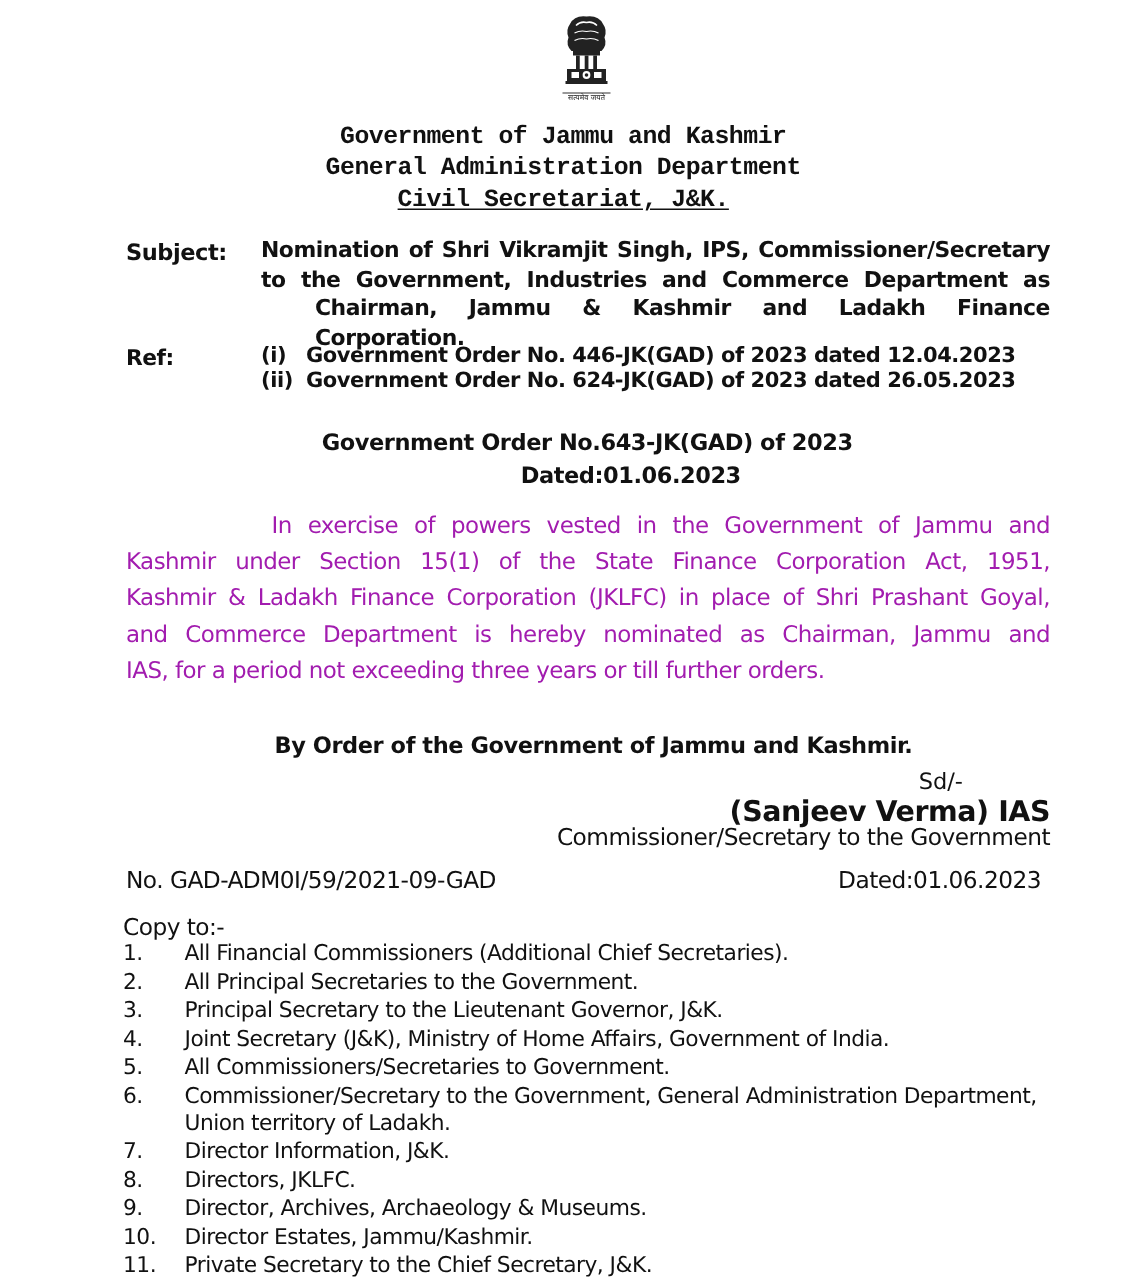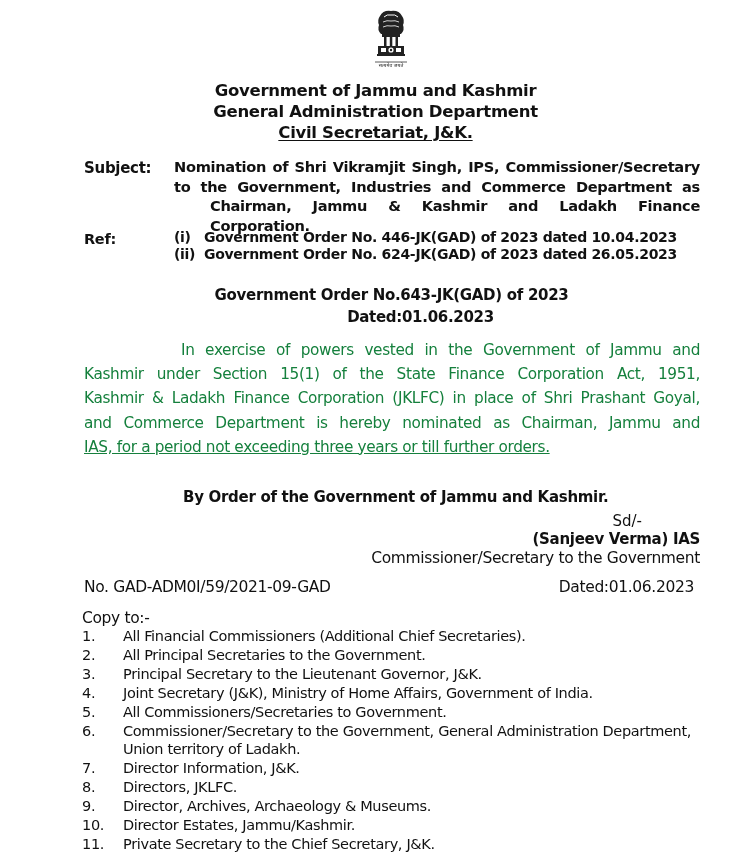--- a/index.html
+++ b/index.html
@@ -8,21 +8,21 @@
       position: relative;
       font-family: "DejaVu Sans", "Liberation Sans", sans-serif;
       color: #111111;
     }
     .emblem {
       position: absolute; left: 366px; top: 8px; width: 50px; height: 60px;
     }
     .emblem svg { width: 50px; height: 60px; display: block; }
     .header {
       position: absolute; left: 0; width: 751px; text-align: center;
-      font-weight: bold; font-size: 16.5px; letter-spacing: -0.3px; color: #111;
+      font-weight: bold; font-size: 16.5px; letter-spacing: -0.3px; color: #111; font-family: Liberation Mono, monospace;
     }
     .h1 { top: 81px; }
     .h2 { top: 102px; }
     .h3 { top: 123px; text-decoration: underline; text-underline-offset: 2px; }
 
     .subject-label {
       position: absolute; left: 84px; top: 159px;
       font-weight: bold; font-size: 15px; letter-spacing: -0.3px;
     }
     .subject-text {
@@ -48,37 +48,37 @@
     .order-no {
       position: absolute; left: 0; width: 751px; text-align: center;
       font-weight: bold; font-size: 15px; letter-spacing: -0.3px;
     }
     .order-1 { top: 286px; left: 16px; }
     .order-2 { top: 308px; left: 45px; }
 
     .body-para {
       position: absolute; left: 84px; top: 338px; width: 616px;
       font-size: 15.3px; line-height: 24.2px; letter-spacing: -0.35px;
-      color: #15803d;
+      color: #a21caf;
     }
     .body-para span { display: block; text-align: justify; text-align-last: justify; }
     .body-para span.first { padding-left: 97px; }
-    .body-para span.last { text-align-last: left; text-decoration: underline; }
+    .body-para span.last { text-align-last: left; }
 
     .by-order {
       position: absolute; left: 183px; top: 488px;
       font-weight: bold; font-size: 15px; letter-spacing: -0.3px;
     }
     .sd {
       position: absolute; right: 109px; top: 512px;
       font-weight: normal; font-size: 15px;
     }
     .sig-name {
       position: absolute; right: 51px; top: 530px;
-      font-weight: bold; font-size: 15px; letter-spacing: -0.3px; text-align: right;
+      font-weight: bold; font-size: 19px; letter-spacing: -0.3px; text-align: right;
     }
     .sig-title {
       position: absolute; right: 51px; top: 549px;
       font-size: 15.5px; letter-spacing: -0.35px;
     }
     .file-no {
       position: absolute; left: 84px; top: 578px;
       font-size: 15.5px; letter-spacing: -0.35px;
     }
     .file-date {
@@ -131,21 +131,21 @@
 
 <div class="subject-label">Subject:</div>
 <div class="subject-text">
   <span>Nomination of Shri Vikramjit Singh, IPS, Commissioner/Secretary</span>
   <span>to the Government, Industries and Commerce Department as</span>
   <span class="last">Chairman, Jammu &amp; Kashmir and Ladakh Finance Corporation.</span>
 </div>
 
 <div class="ref-label">Ref:</div>
 <div class="ref-item ref-1">
-  <span class="num">(i)</span><span>Government Order No. 446-JK(GAD) of 2023 dated 10.04.2023</span>
+  <span class="num">(i)</span><span>Government Order No. 446-JK(GAD) of 2023 dated 12.04.2023</span>
 </div>
 <div class="ref-item ref-2">
   <span class="num">(ii)</span><span>Government Order No. 624-JK(GAD) of 2023 dated 26.05.2023</span>
 </div>
 
 <div class="order-no order-1">Government Order No.643-JK(GAD) of 2023</div>
 <div class="order-no order-2">Dated:01.06.2023</div>
 
 <div class="body-para">
   <span class="first">In exercise of powers vested in the Government of Jammu and</span>

